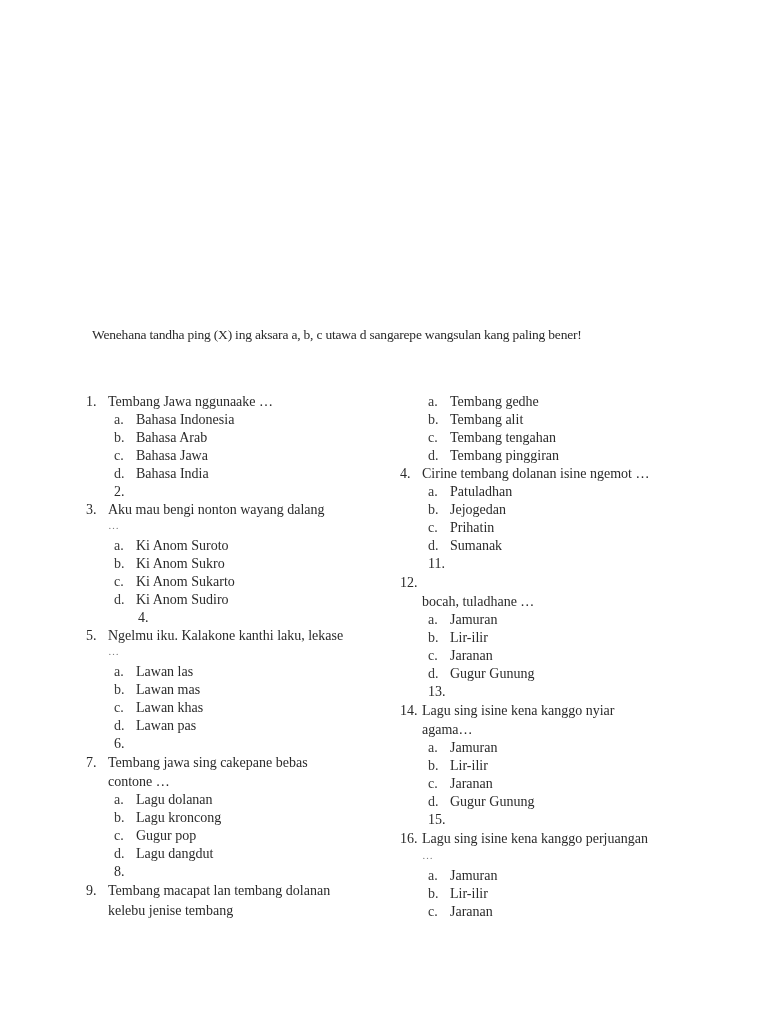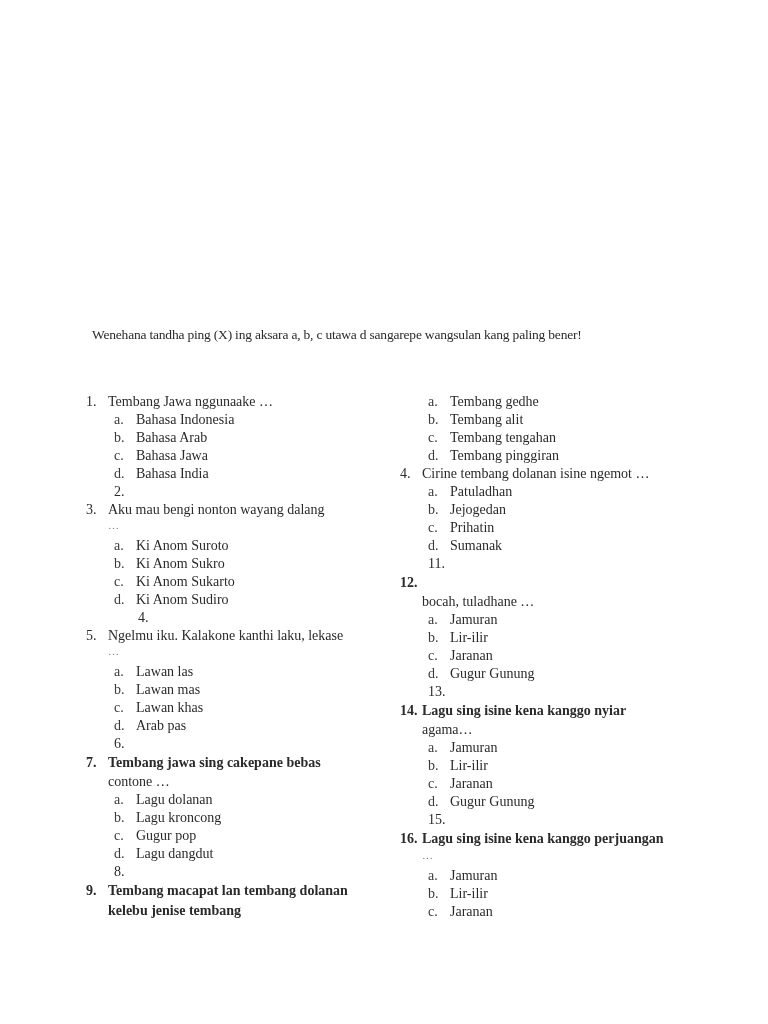--- a/index.html
+++ b/index.html
@@ -29,21 +29,21 @@
       top: 393px;
     }
     .col-left { left: 86px; width: 300px; }
     .col-right { left: 400px; width: 300px; }
     .line {
       position: relative;
       height: 18px;
       line-height: 18px;
       white-space: nowrap;
     }
-    .line.tall { height: 20px; line-height: 20px; font-weight: bold; }
+    .line.tall { height: 20px; line-height: 20px; }
     .num {
       position: absolute;
       left: 0;
       width: 22px;
     }
     .qtext {
       position: absolute;
       left: 22px;
       text-align: right;
     }
@@ -145,21 +145,21 @@
   <div class="line">
     <span class="opt-letter">b.</span>
     <span class="opt-text">Lawan mas</span>
   </div>
   <div class="line">
     <span class="opt-letter">c.</span>
     <span class="opt-text">Lawan khas</span>
   </div>
   <div class="line">
     <span class="opt-letter">d.</span>
-    <span class="opt-text">Arab pas</span>
+    <span class="opt-text">Lawan pas</span>
   </div>
   <div class="line">
     <span class="empty-num">6.</span>
   </div>
 
   <div class="line tall">
     <span class="num">7.</span>
     <span class="qtext">Tembang jawa sing cakepane bebas</span>
   </div>
   <div class="line">

